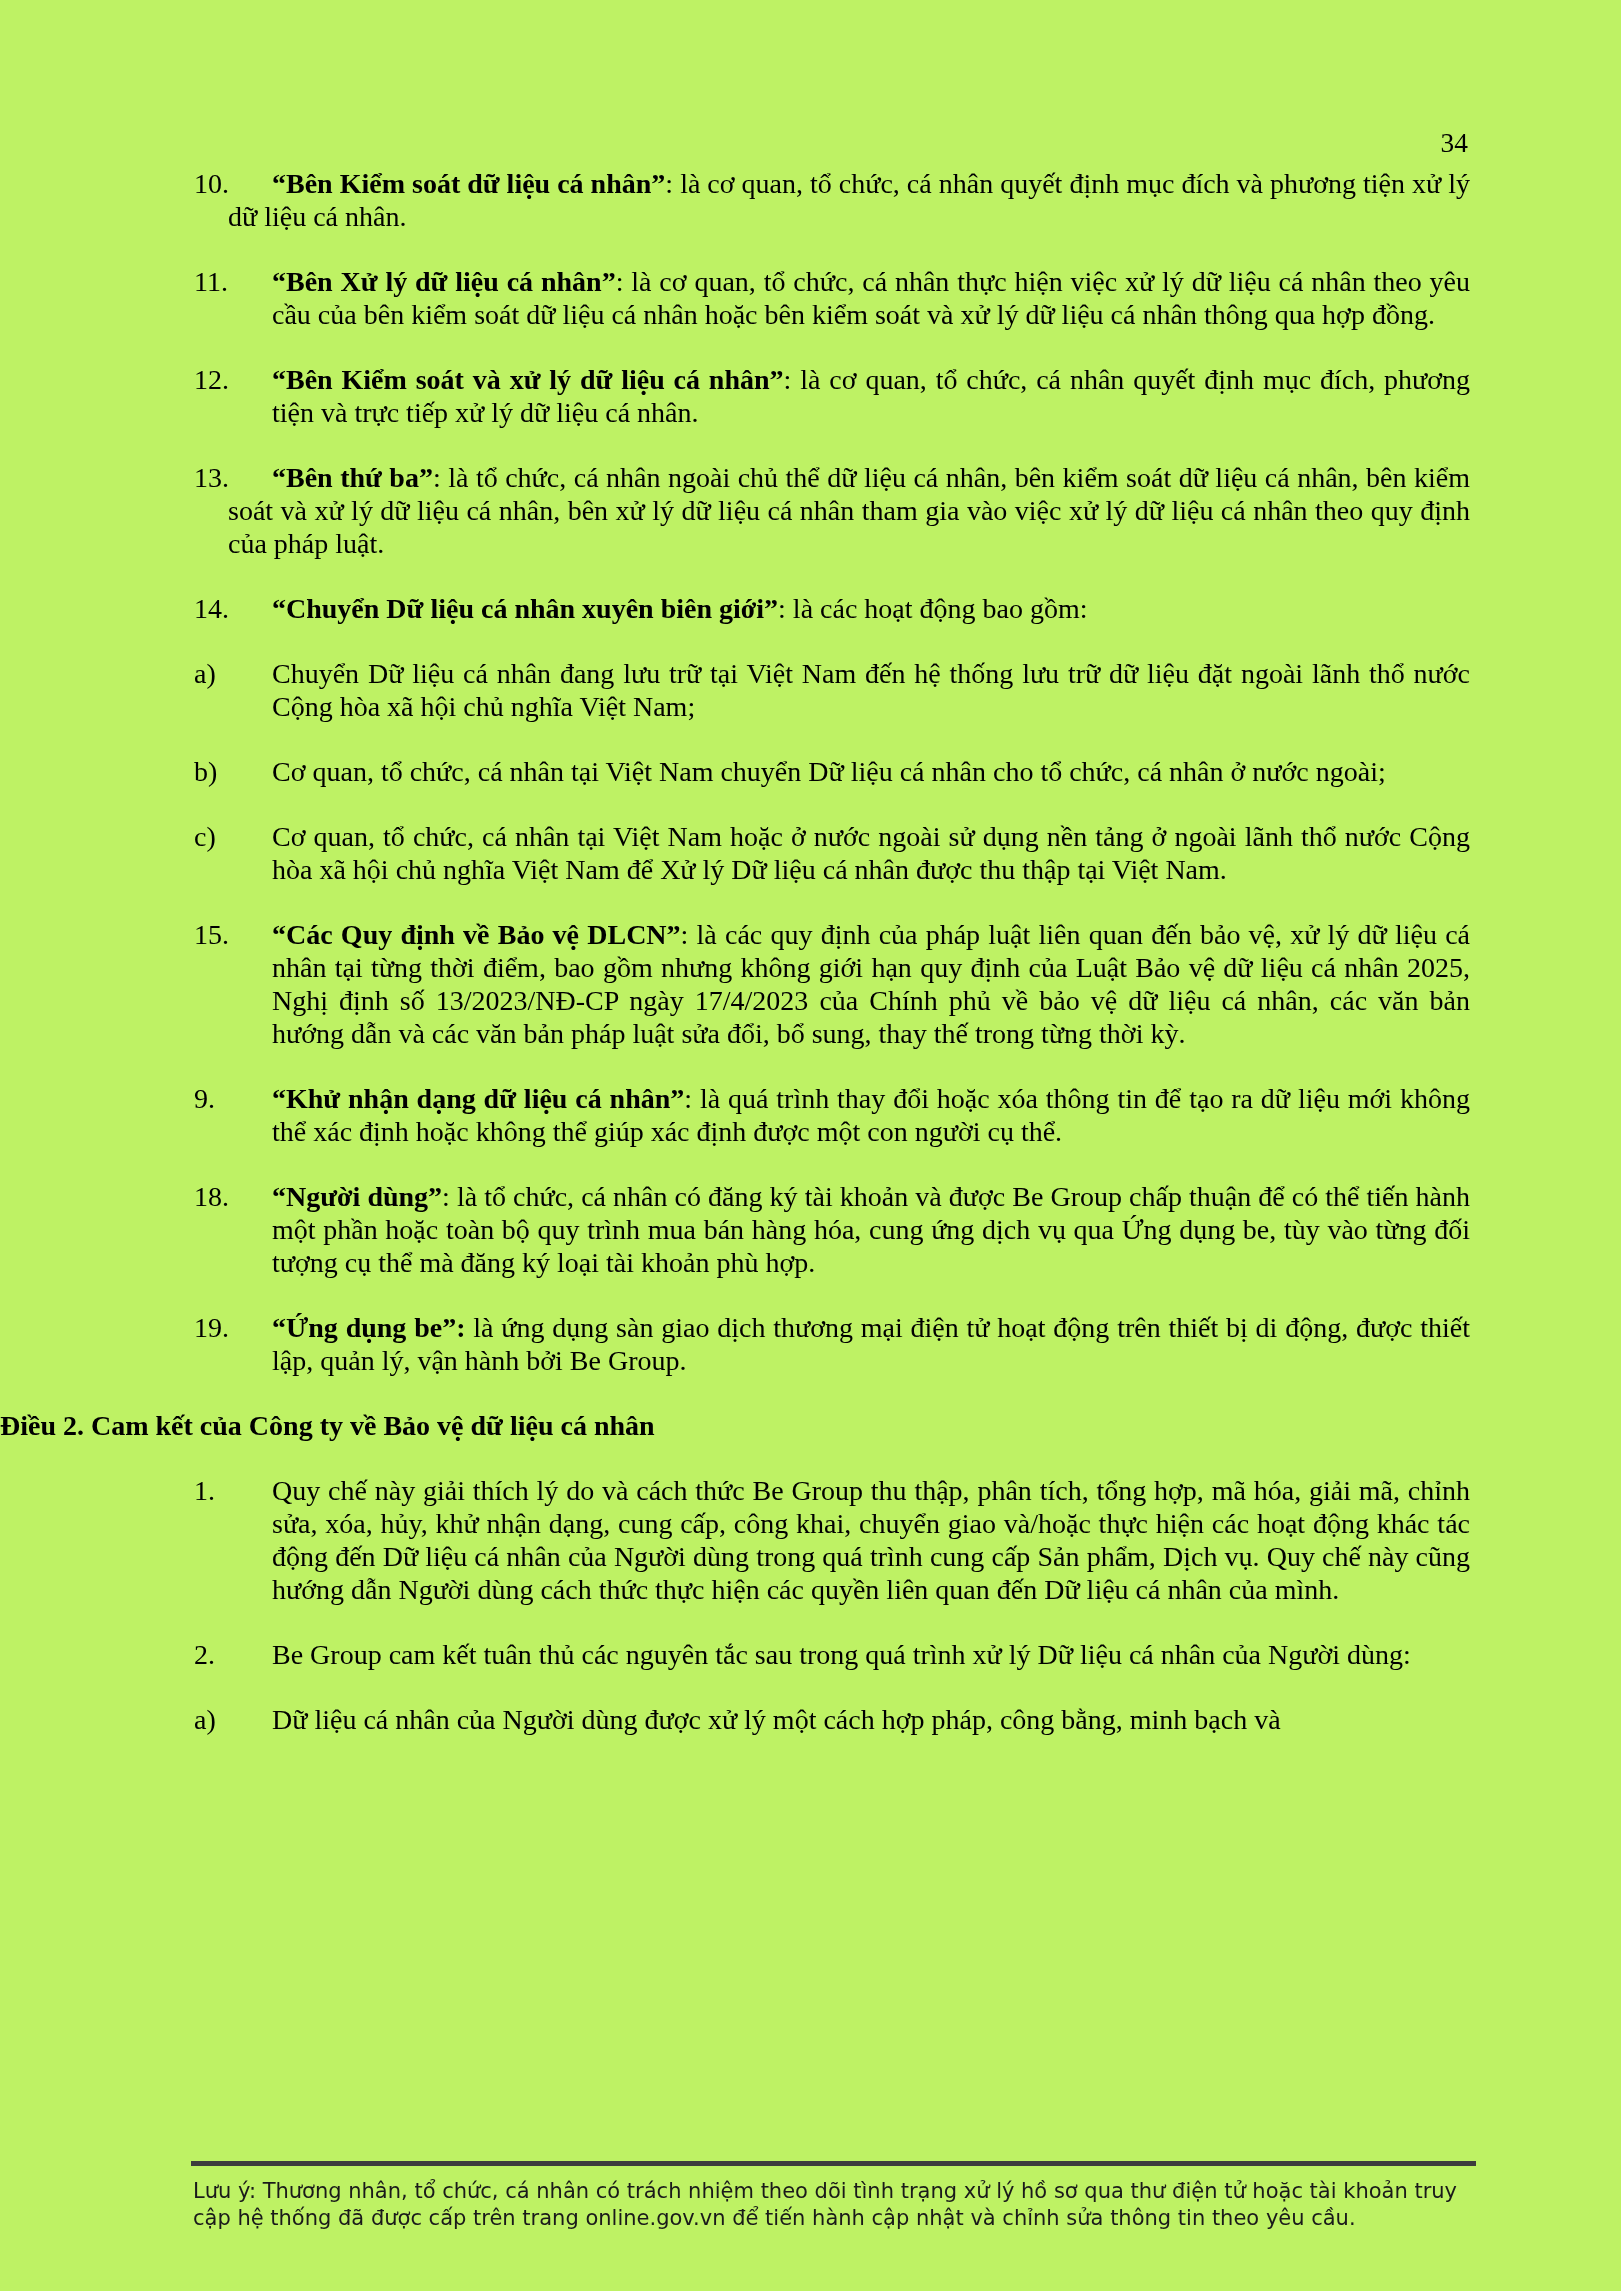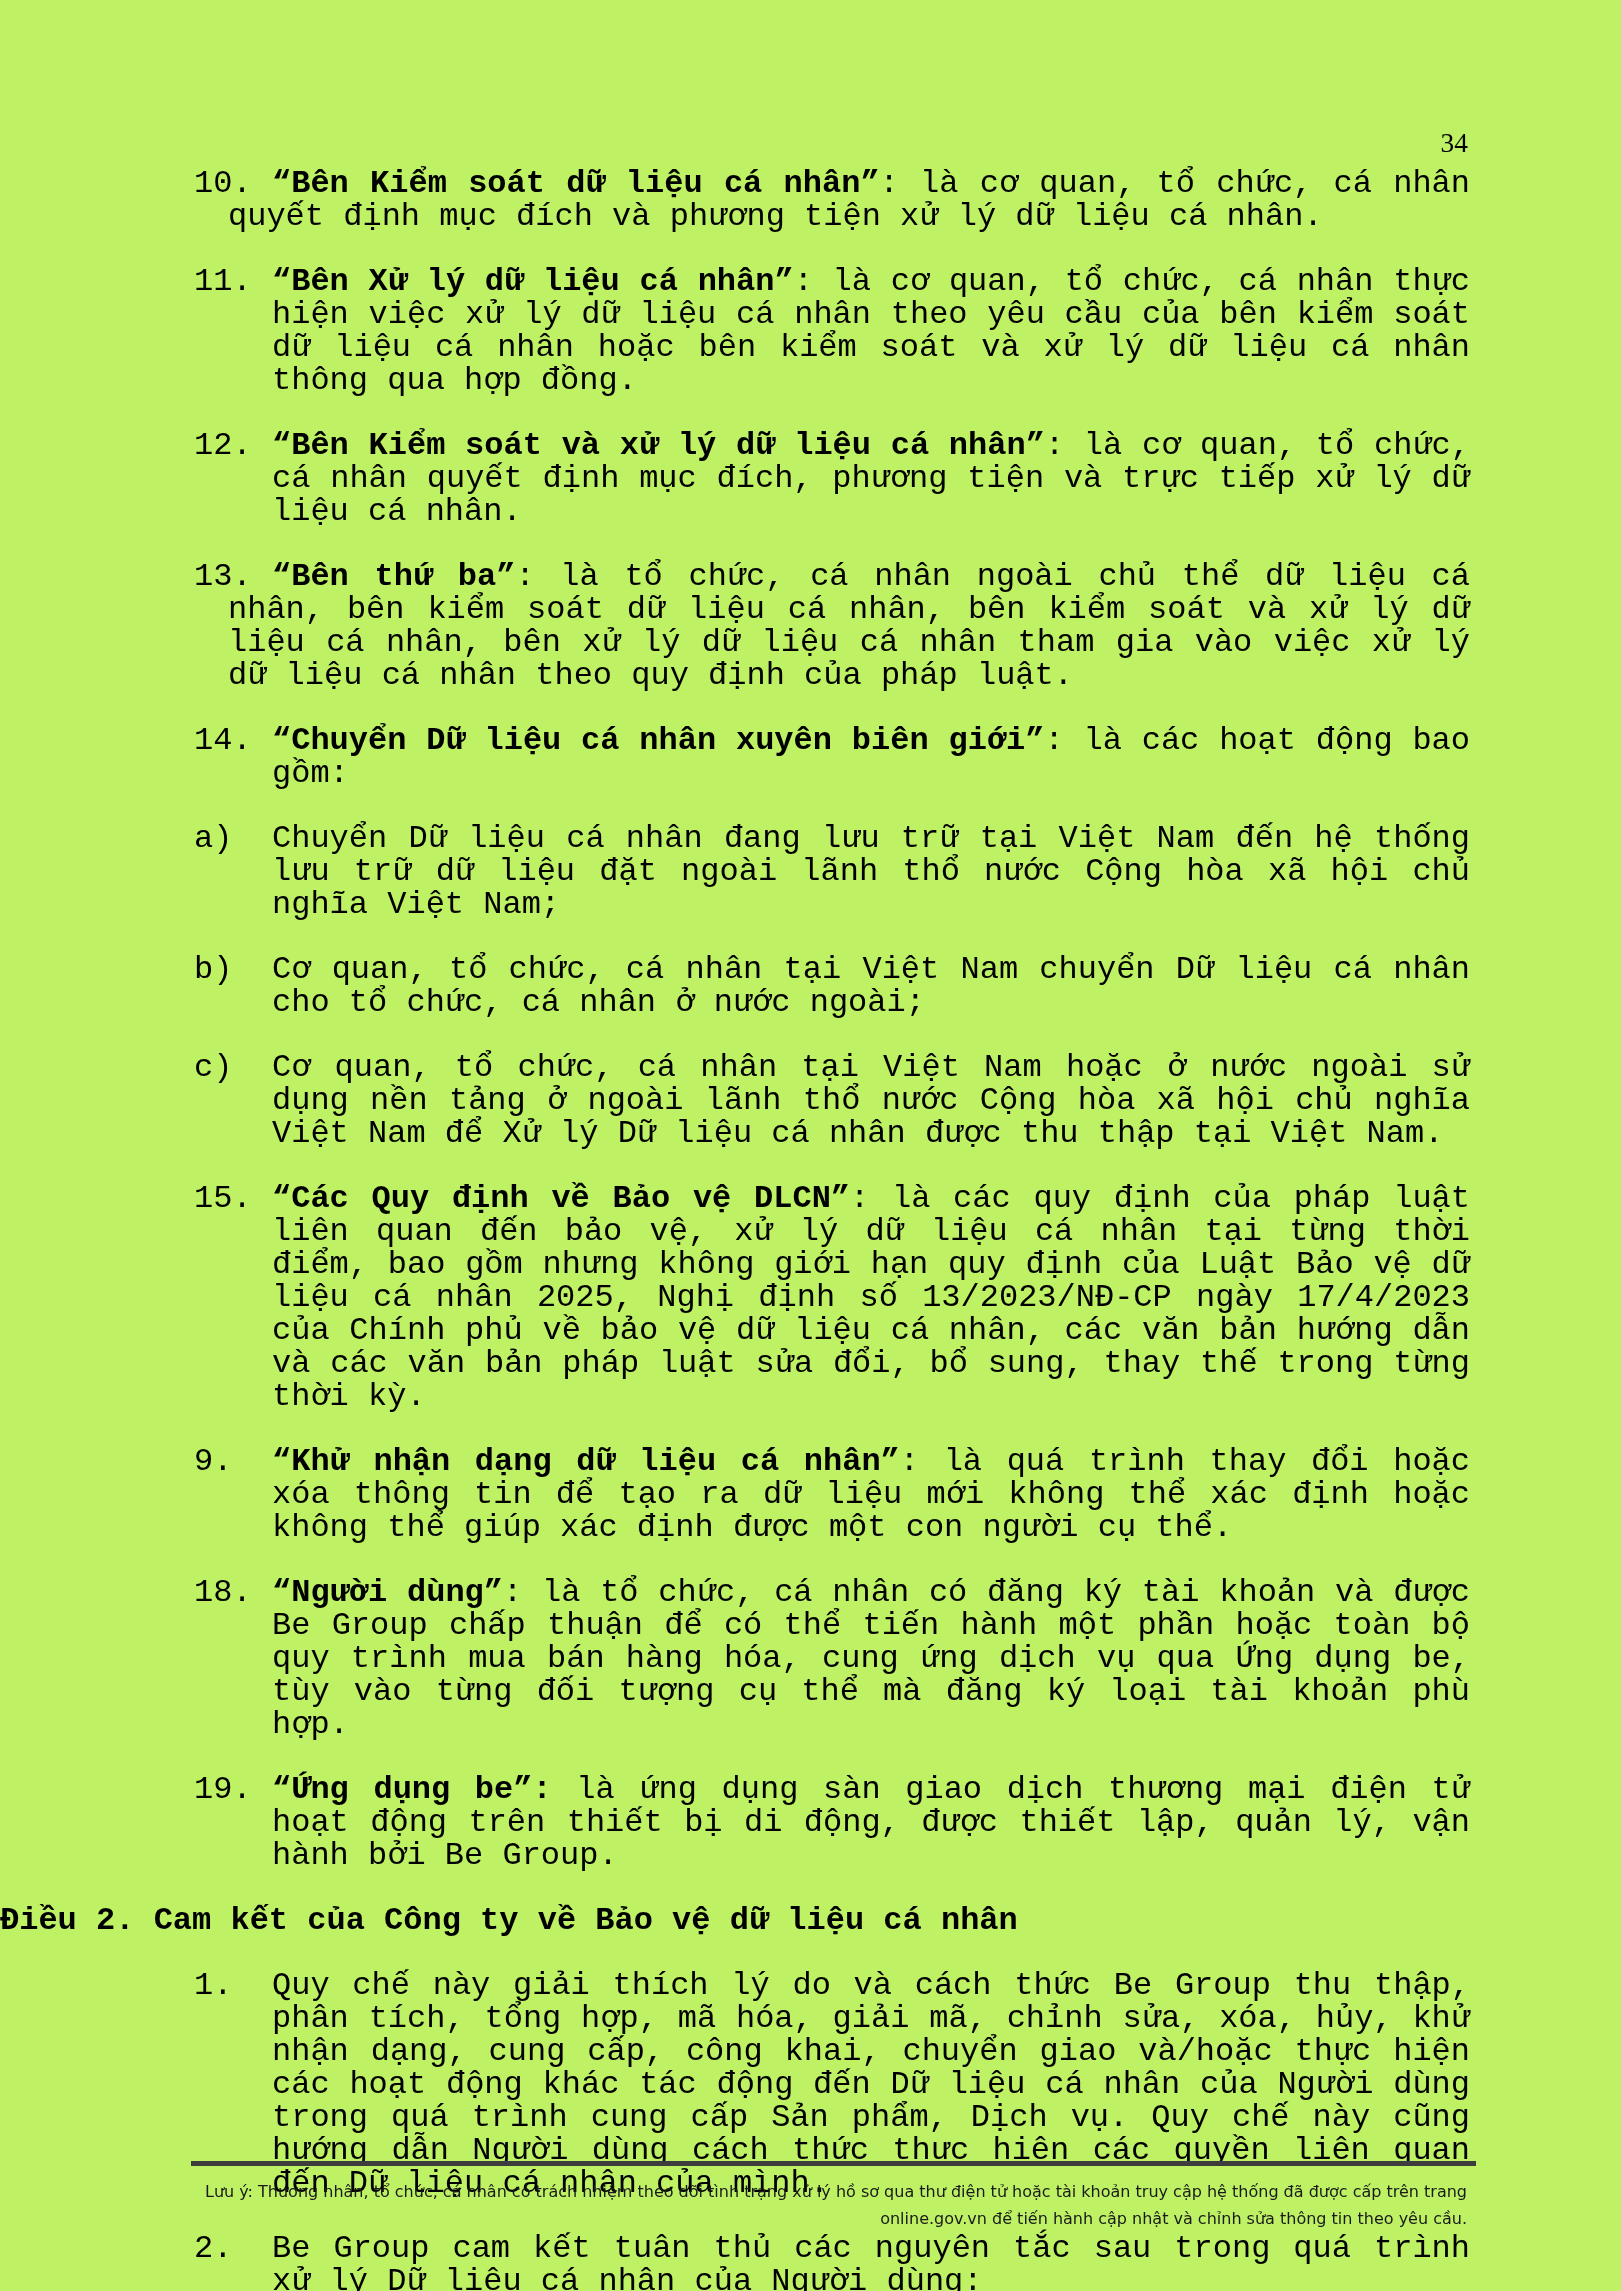--- a/index.html
+++ b/index.html
@@ -12,37 +12,37 @@
     margin:0 auto;
     overflow:hidden;
   }
   .page-number {
     position:absolute; top:127px; right:153px;
     font-size:27.4px; line-height:33px;
   }
   .content {
     position:absolute; top:167px; left:0; width:1470px;
   }
-  p.item, p.heading { margin:0 0 32px 0; font-size:32px; line-height:33px;font-family:Liberation Mono, monospace; }
+  p.item, p.heading { margin:0 0 32px 0; font-size:28px; line-height:33px; }
   p.item { position:relative; text-align:justify; }
   p.item.flat { margin-left:272px; }
   p.item.flat > .marker { position:absolute; left:-78px; top:0; }
   p.item.hang { margin-left:228px; text-indent:44px; }
   p.item.hang > .marker { position:absolute; left:-34px; top:0; text-indent:0; }
   p.heading { font-weight:bold; }
   b.term { font-weight:bold; }
   .footnote-rule {
     position:absolute; left:191px; top:2161px;
     width:1285px; height:4.9px; background:#3d3d3d;
   }
   .footnote {
     position:absolute; left:193px; top:2178px; width:1274px;
     font-family:"DejaVu Sans","Liberation Sans",sans-serif;
-    font-size:16px; line-height:27.4px; color:#1a1a1a;
-    text-align:right;
+    font-size:21px; line-height:27.4px; color:#1a1a1a;
+    text-align:left;
   }
 </style>
 </head>
 <body>
 
 <div class="page">
   <div class="page-number">34</div>
   <div class="content" id="content">
       <p class="item hang"><span class="marker">10.</span><b class="term">“Bên Kiểm soát dữ liệu cá nhân”</b><span>: là cơ quan, tổ chức, cá nhân quyết định mục đích và phương tiện xử lý dữ liệu cá nhân.</span></p>
       <p class="item flat"><span class="marker">11.</span><b class="term">“Bên Xử lý dữ liệu cá nhân”</b><span>: là cơ quan, tổ chức, cá nhân thực hiện việc xử lý dữ liệu cá nhân theo yêu cầu của bên kiểm soát dữ liệu cá nhân hoặc bên kiểm soát và xử lý dữ liệu cá nhân thông qua hợp đồng.</span></p>

